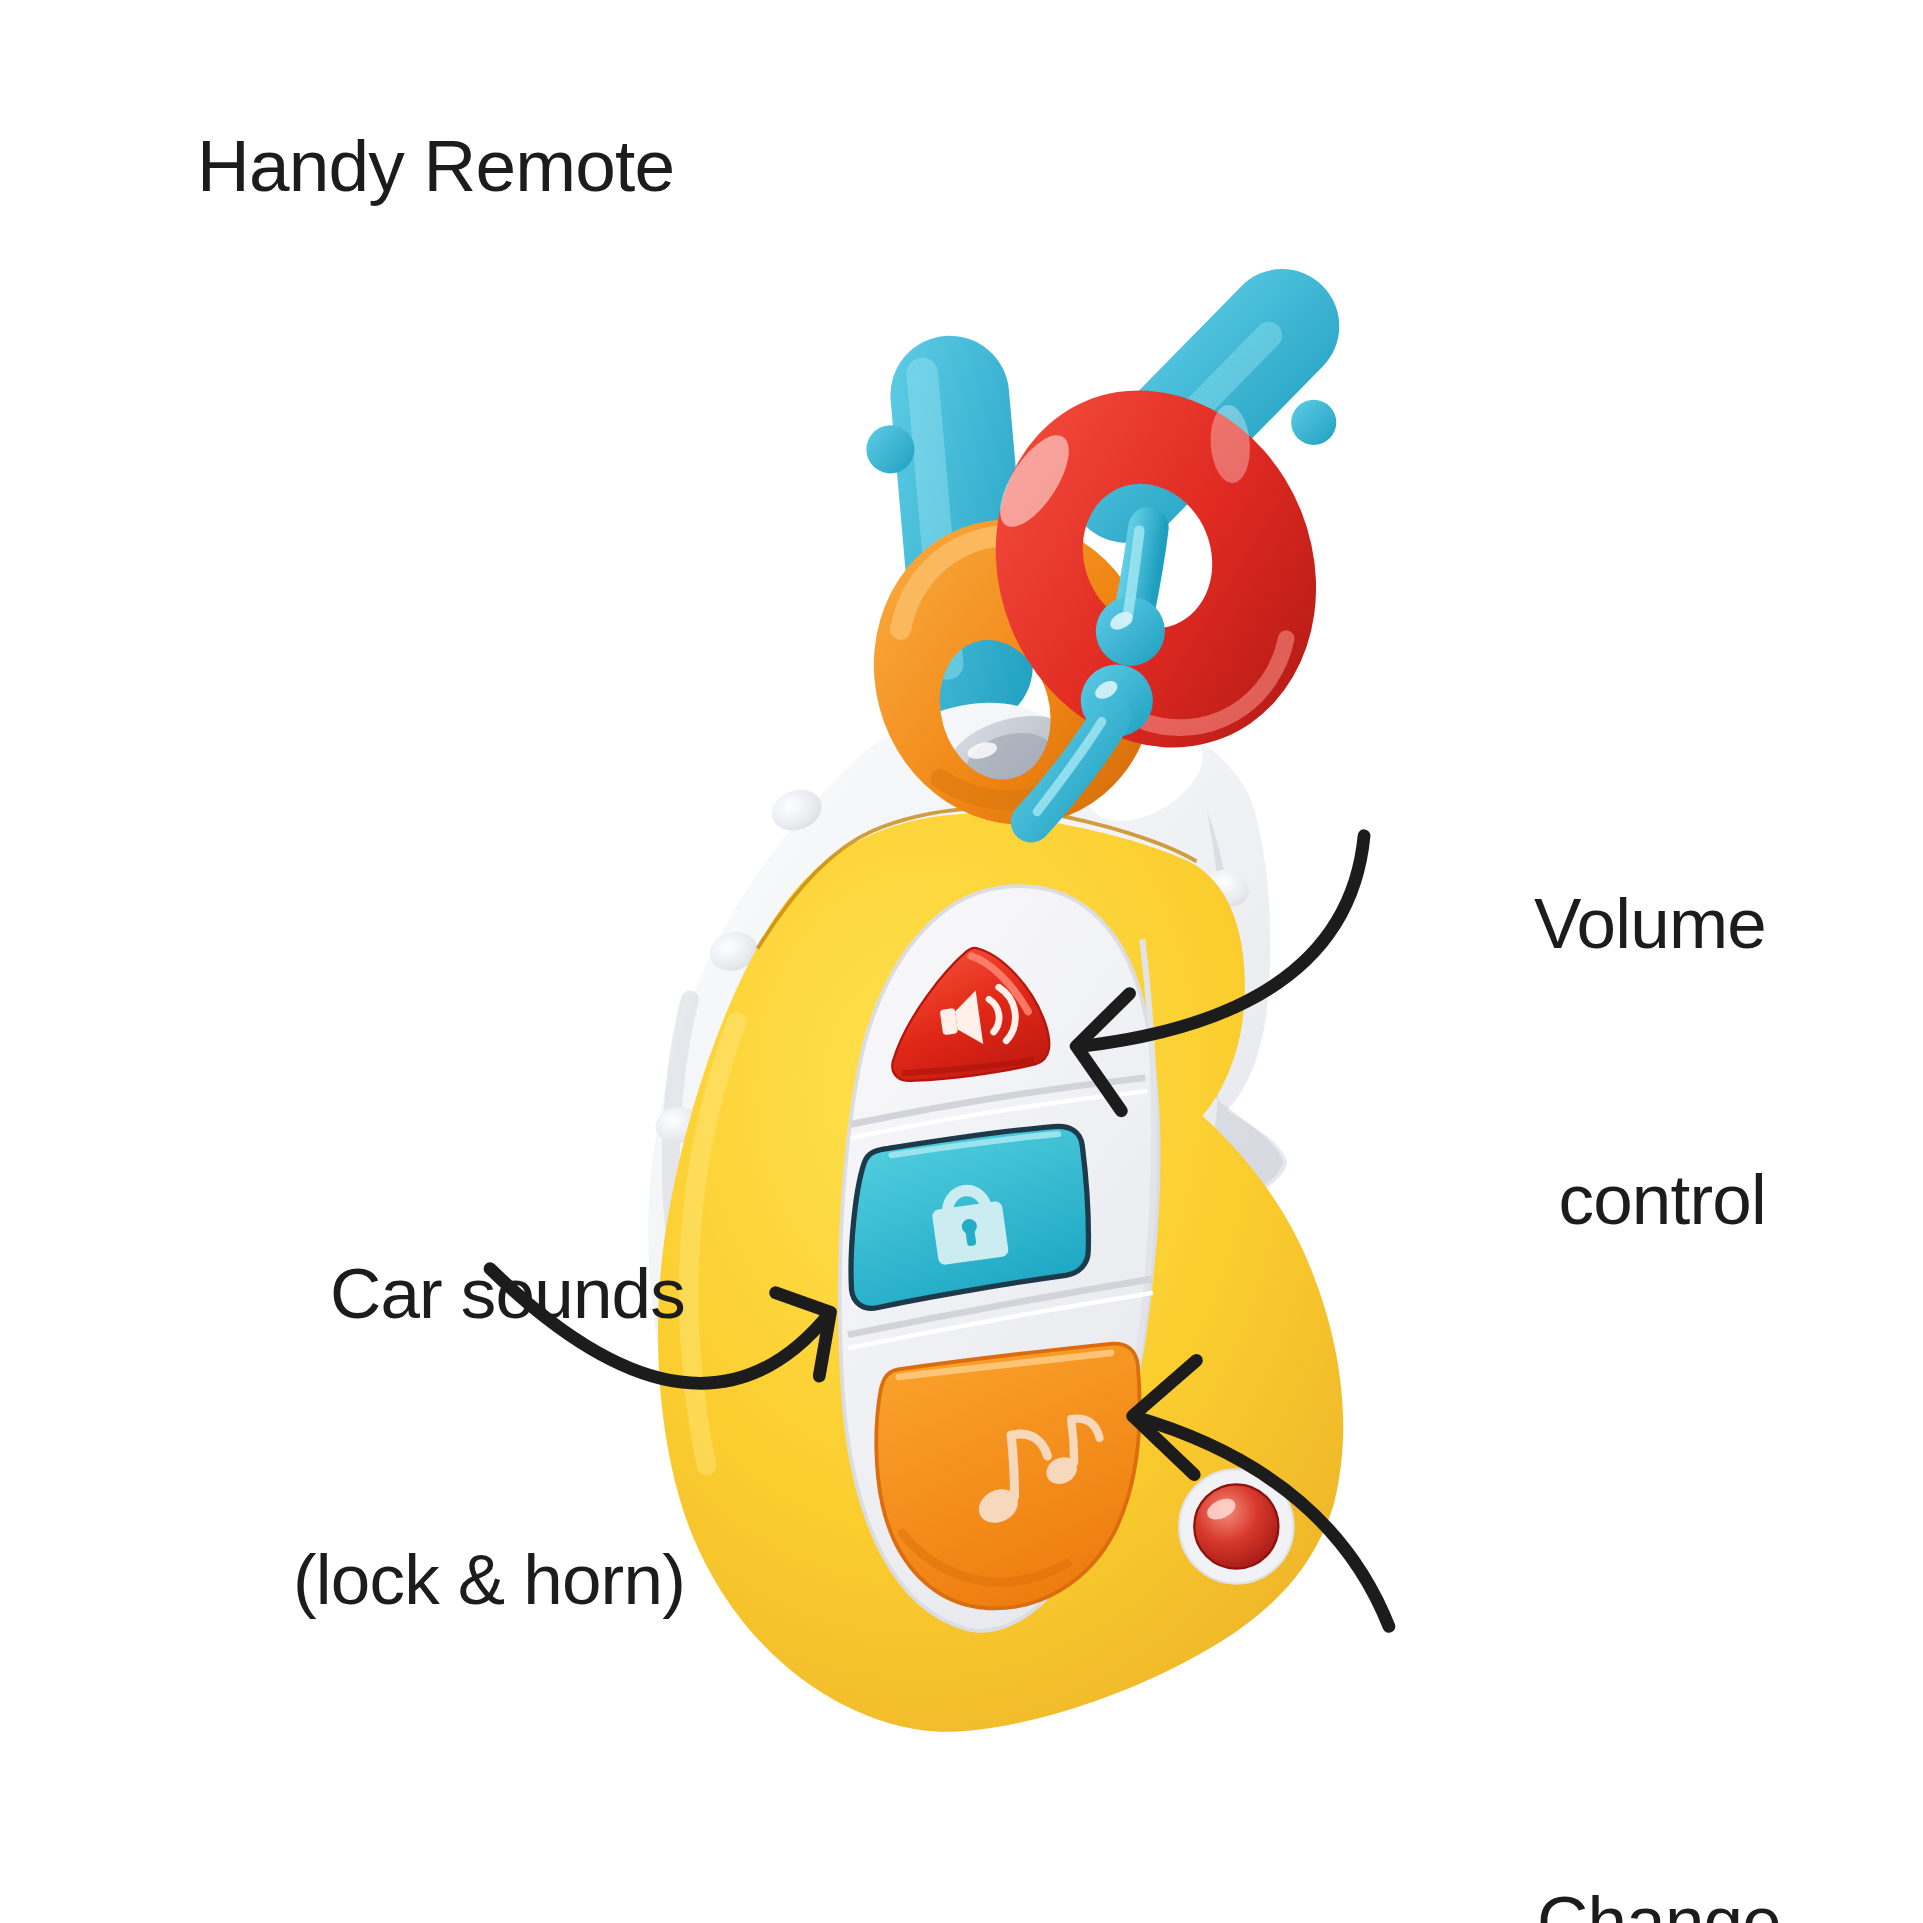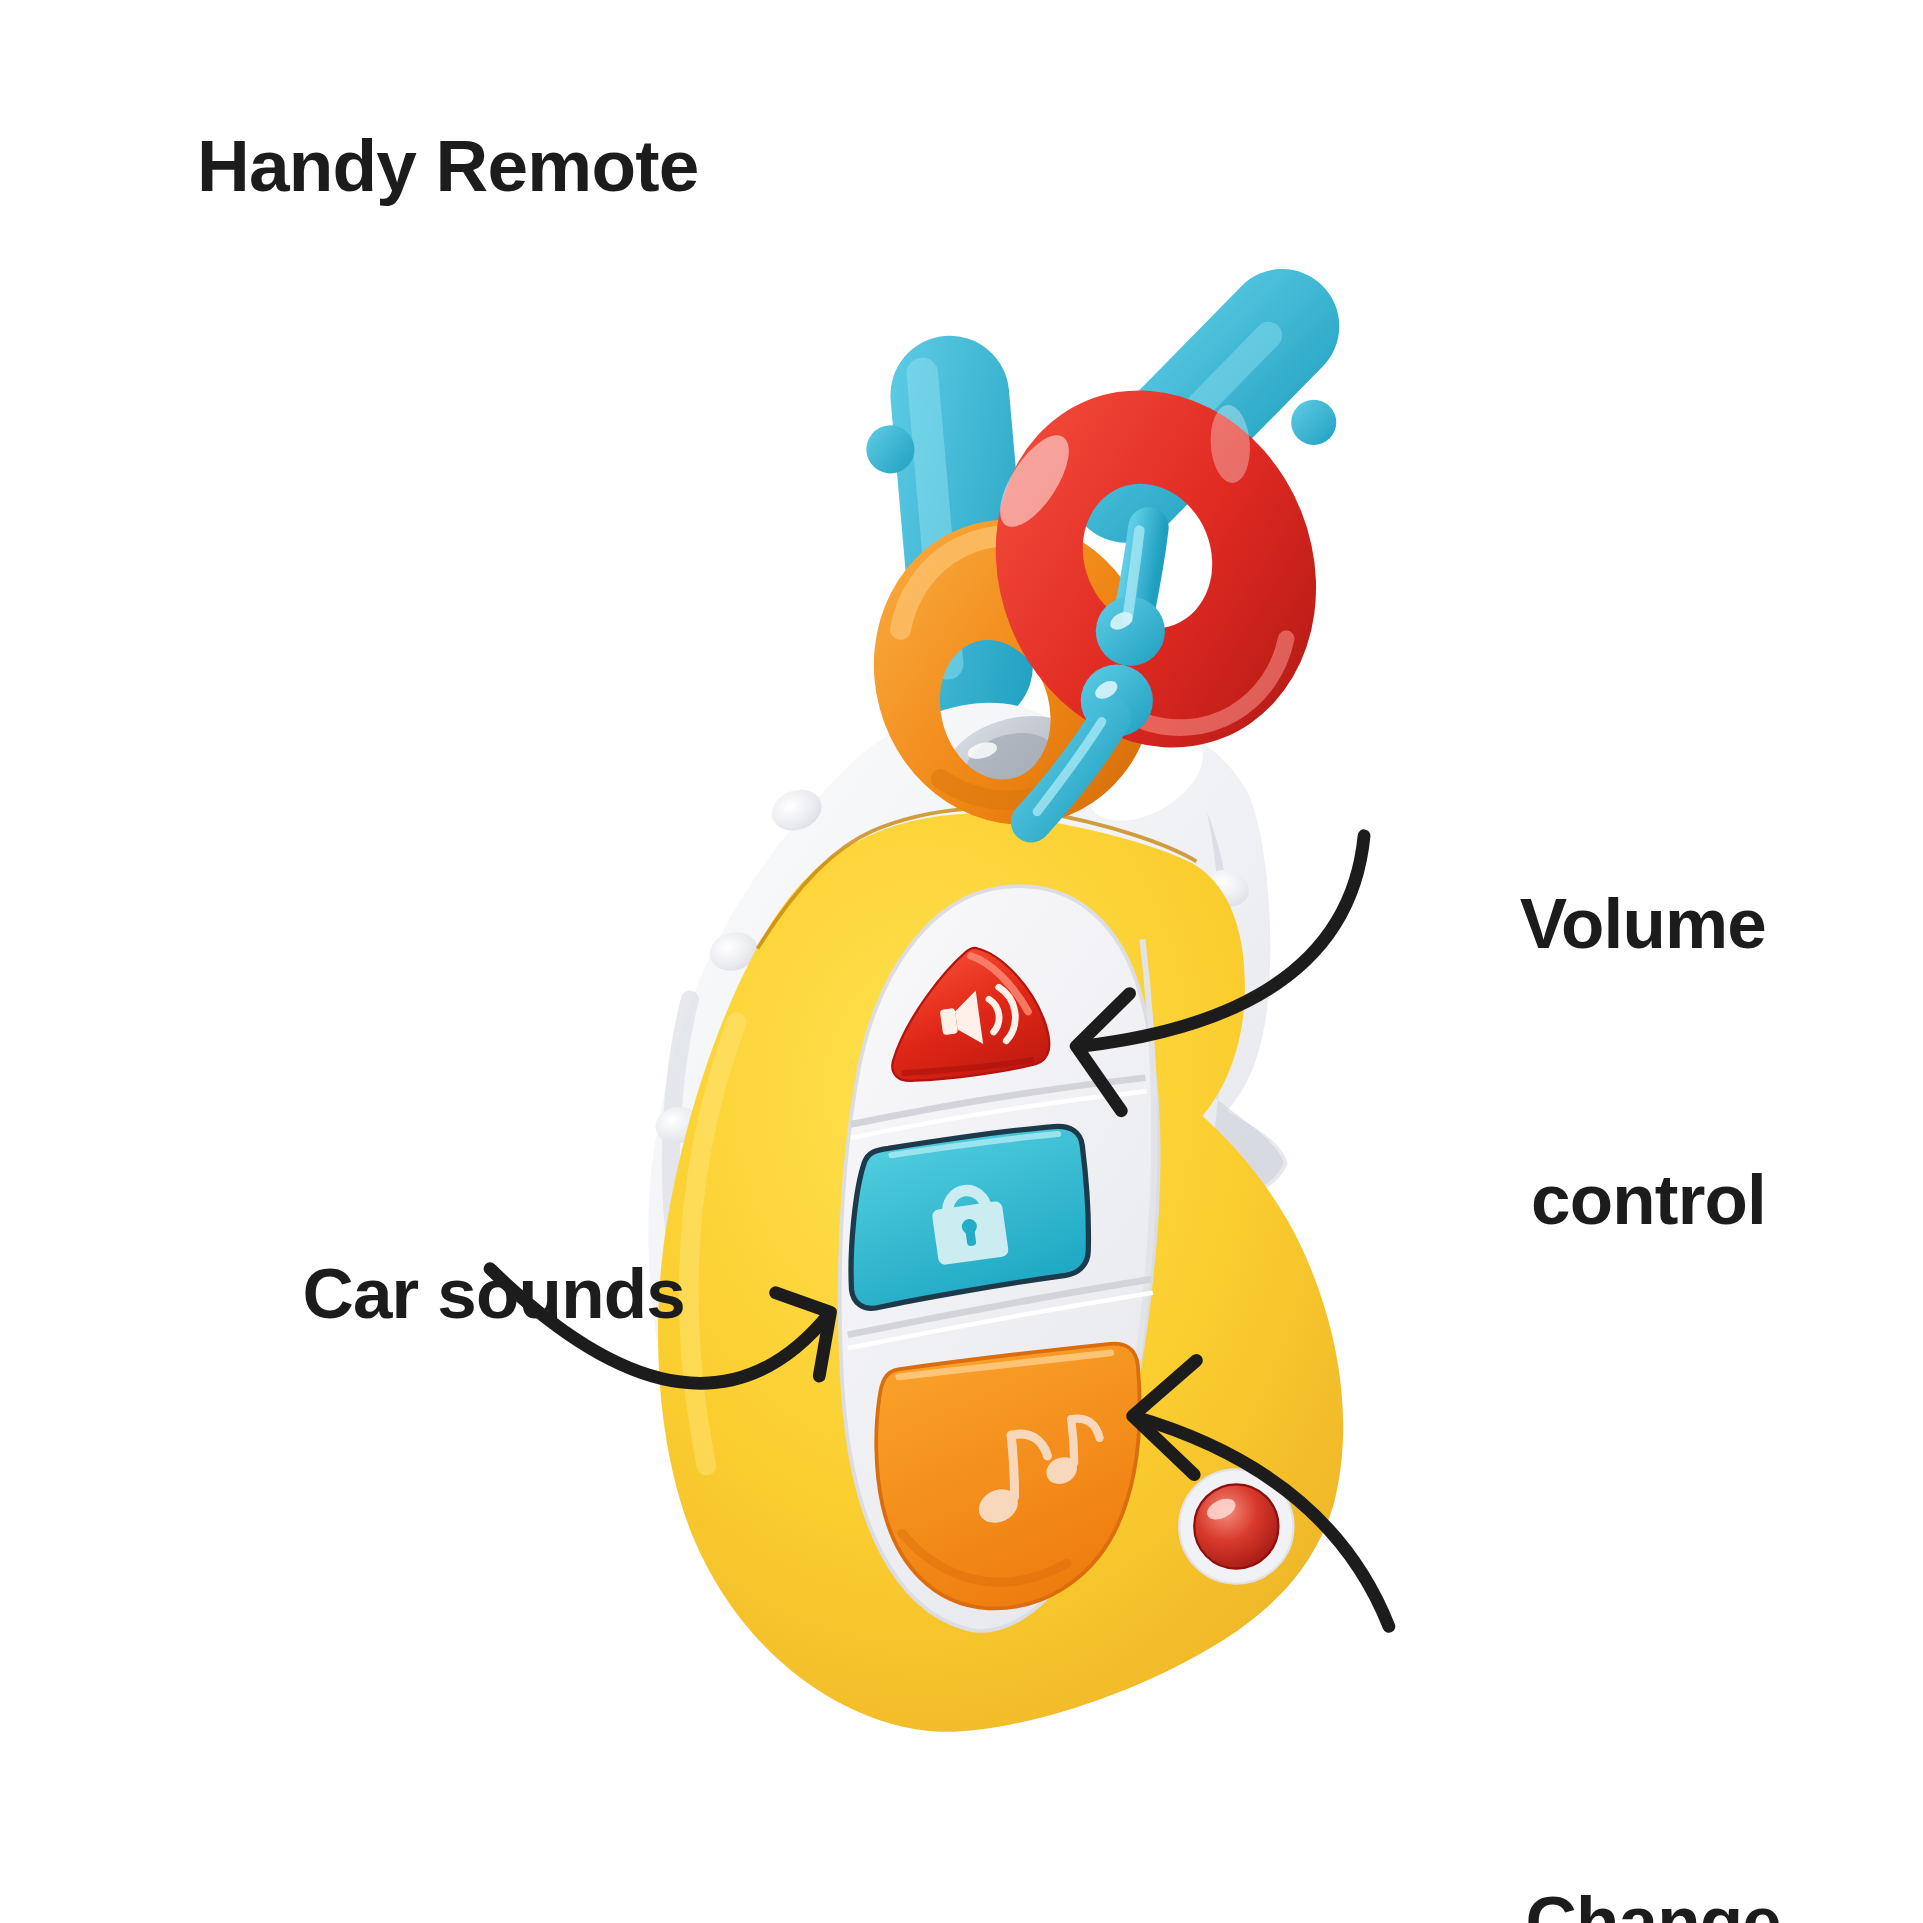--- a/index.html
+++ b/index.html
@@ -4,21 +4,21 @@
 <style>
   html,body{margin:0;padding:0;background:#fff;}
   .canvas{
     position:relative;width:1924px;height:1924px;overflow:hidden;
     background:#ffffff;
     font-family:"Liberation Sans","DejaVu Sans",sans-serif;
     color:var(--ink,#161616);
   }
   .stage{position:absolute;left:0;top:0;width:1924px;height:1924px;}
   .label{
-    position:absolute;font-weight:bold;color:var(--ink,#161616);
+    position:absolute;font-weight:normal;color:var(--ink,#161616);
     font-size:71px;line-height:1.3;letter-spacing:-0.8px;white-space:pre;
   }
   .label .ln{display:block;text-align:right;}
   #title{left:197px;top:119px;font-size:73px;letter-spacing:-0.8px;}
   #lbl-volume{left:1240px;top:693px;width:526px;text-align:center;}
   #lbl-car{left:84px;top:1056px;width:601px;text-align:center;line-height:1.34;}
   #lbl-melody{left:1255px;top:1691px;width:526px;text-align:center;}
 </style>
 </head>
 <body>
@@ -285,20 +285,21 @@
 
   <div id="title" class="label">Handy Remote</div>
 
   <div id="lbl-volume" class="label">
     <span class="ln">Volume</span>
     <span class="ln">control</span>
   </div>
 
   <div id="lbl-car" class="label">
     <span class="ln">Car sounds</span>
+    <span class="ln">(lock &amp; horn)</span>
   </div>
 
   <div id="lbl-melody" class="label">
     <span class="ln">Change</span>
     
   </div>
 
 </div>
 
 

